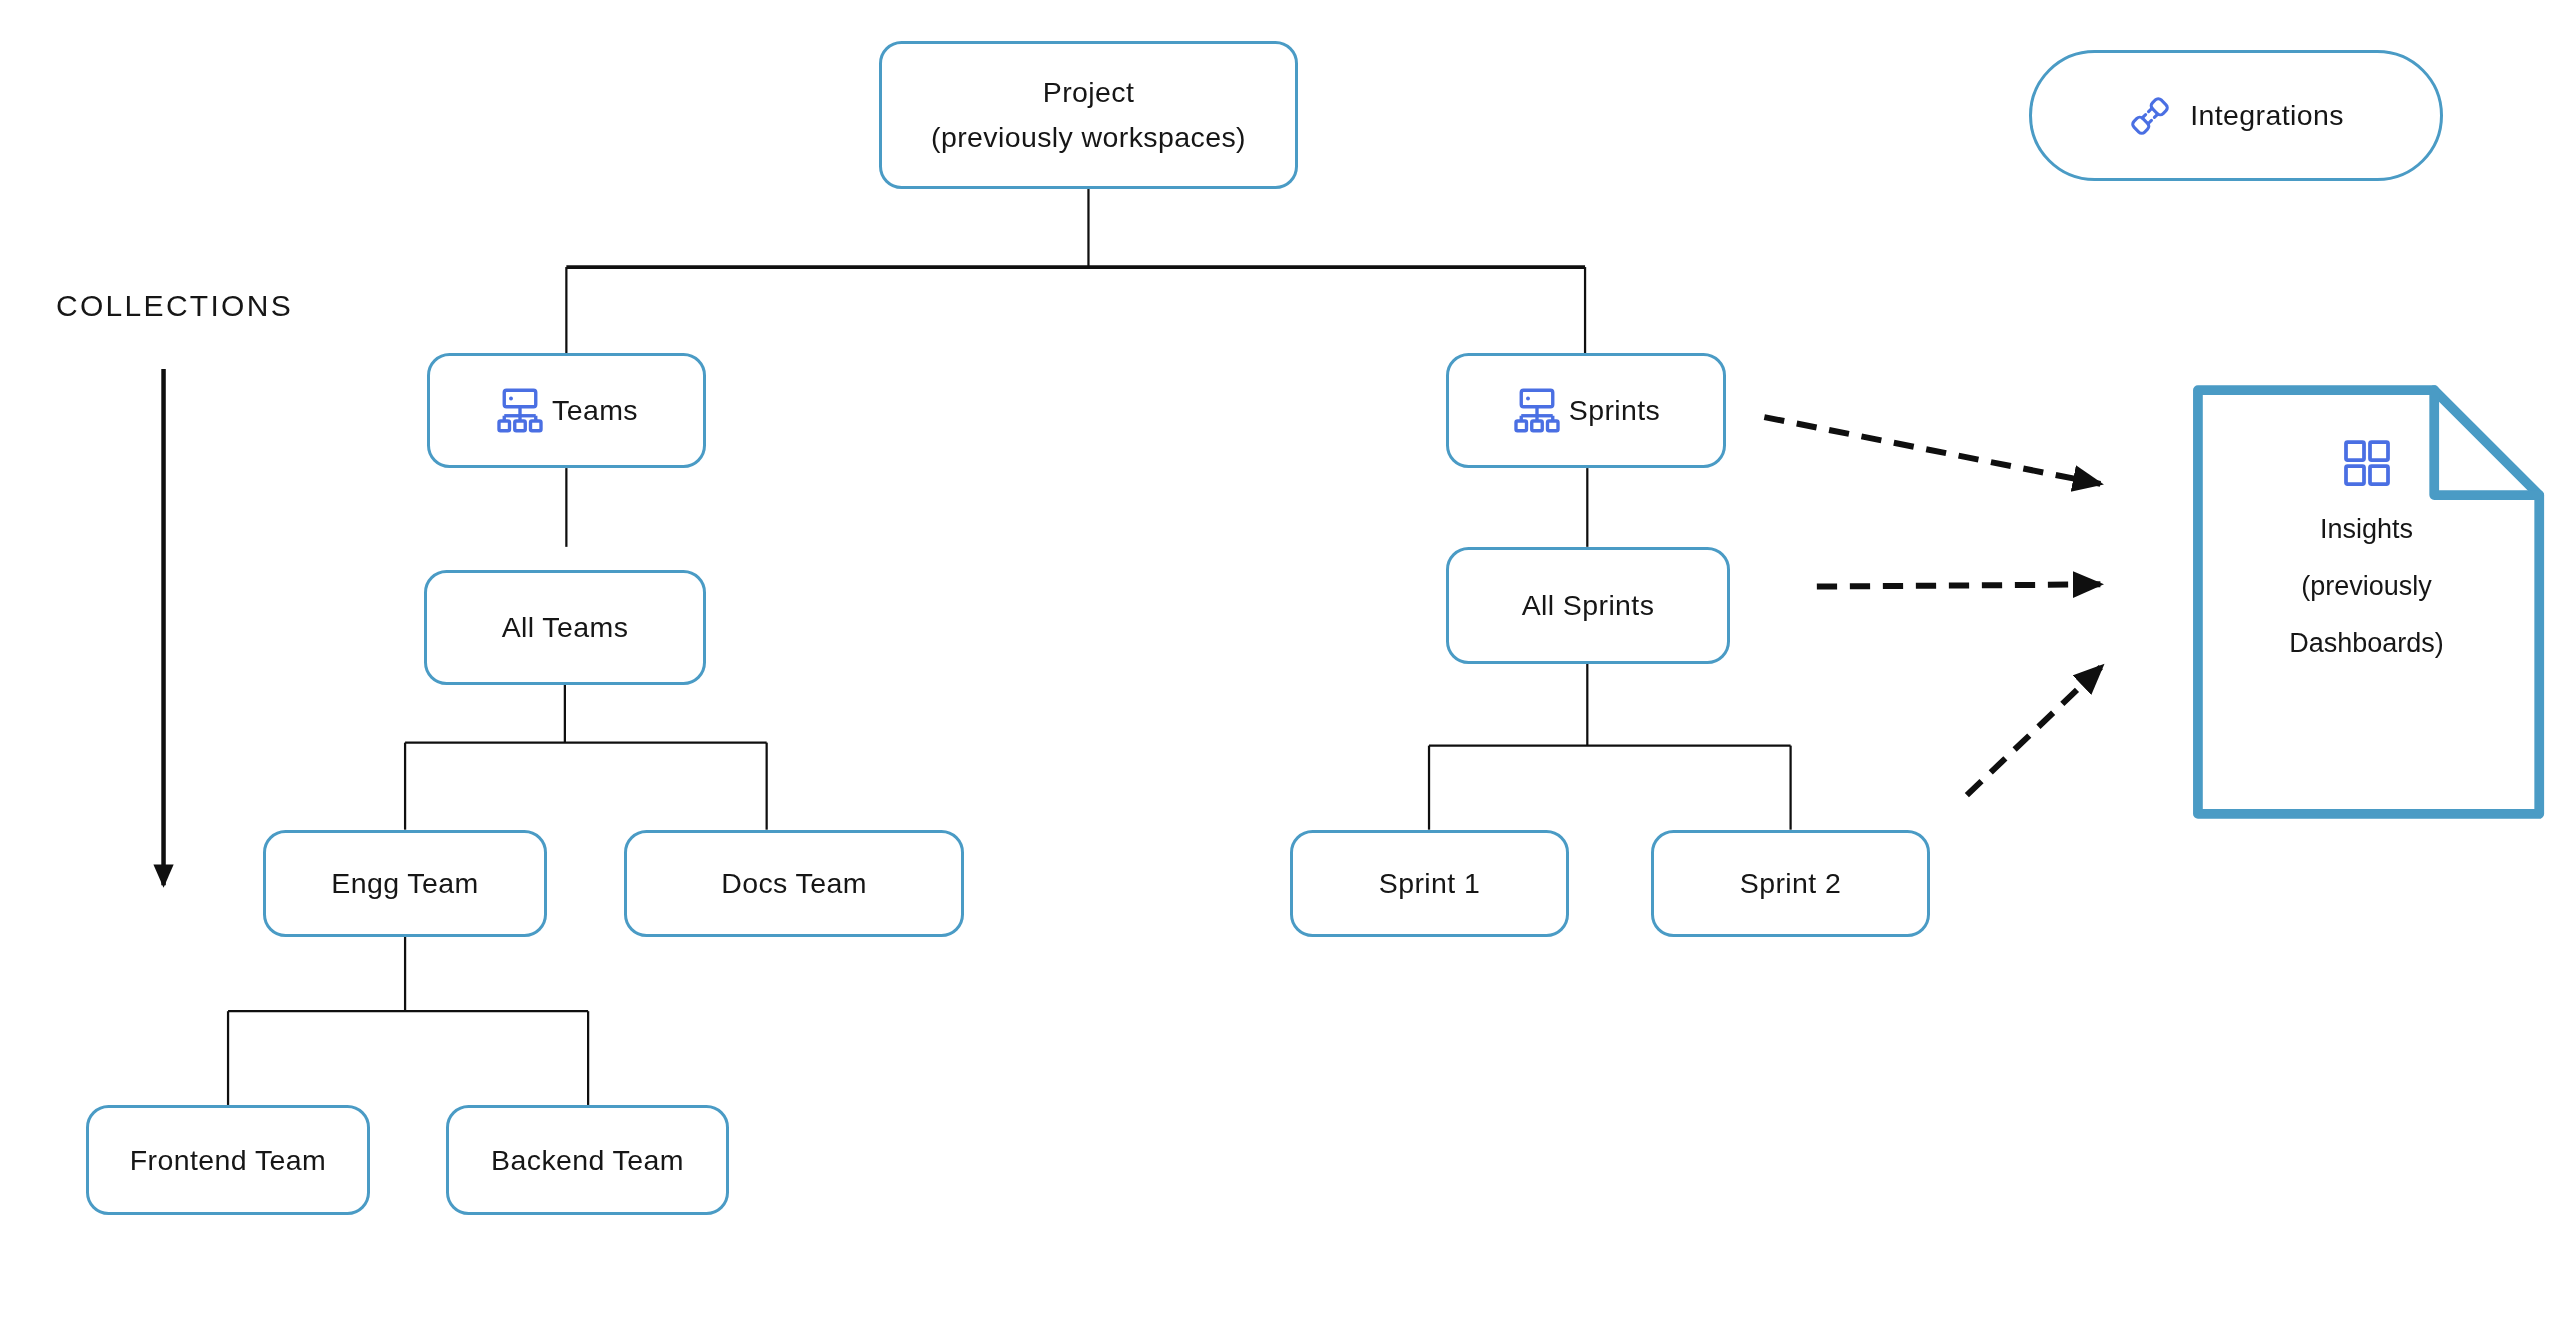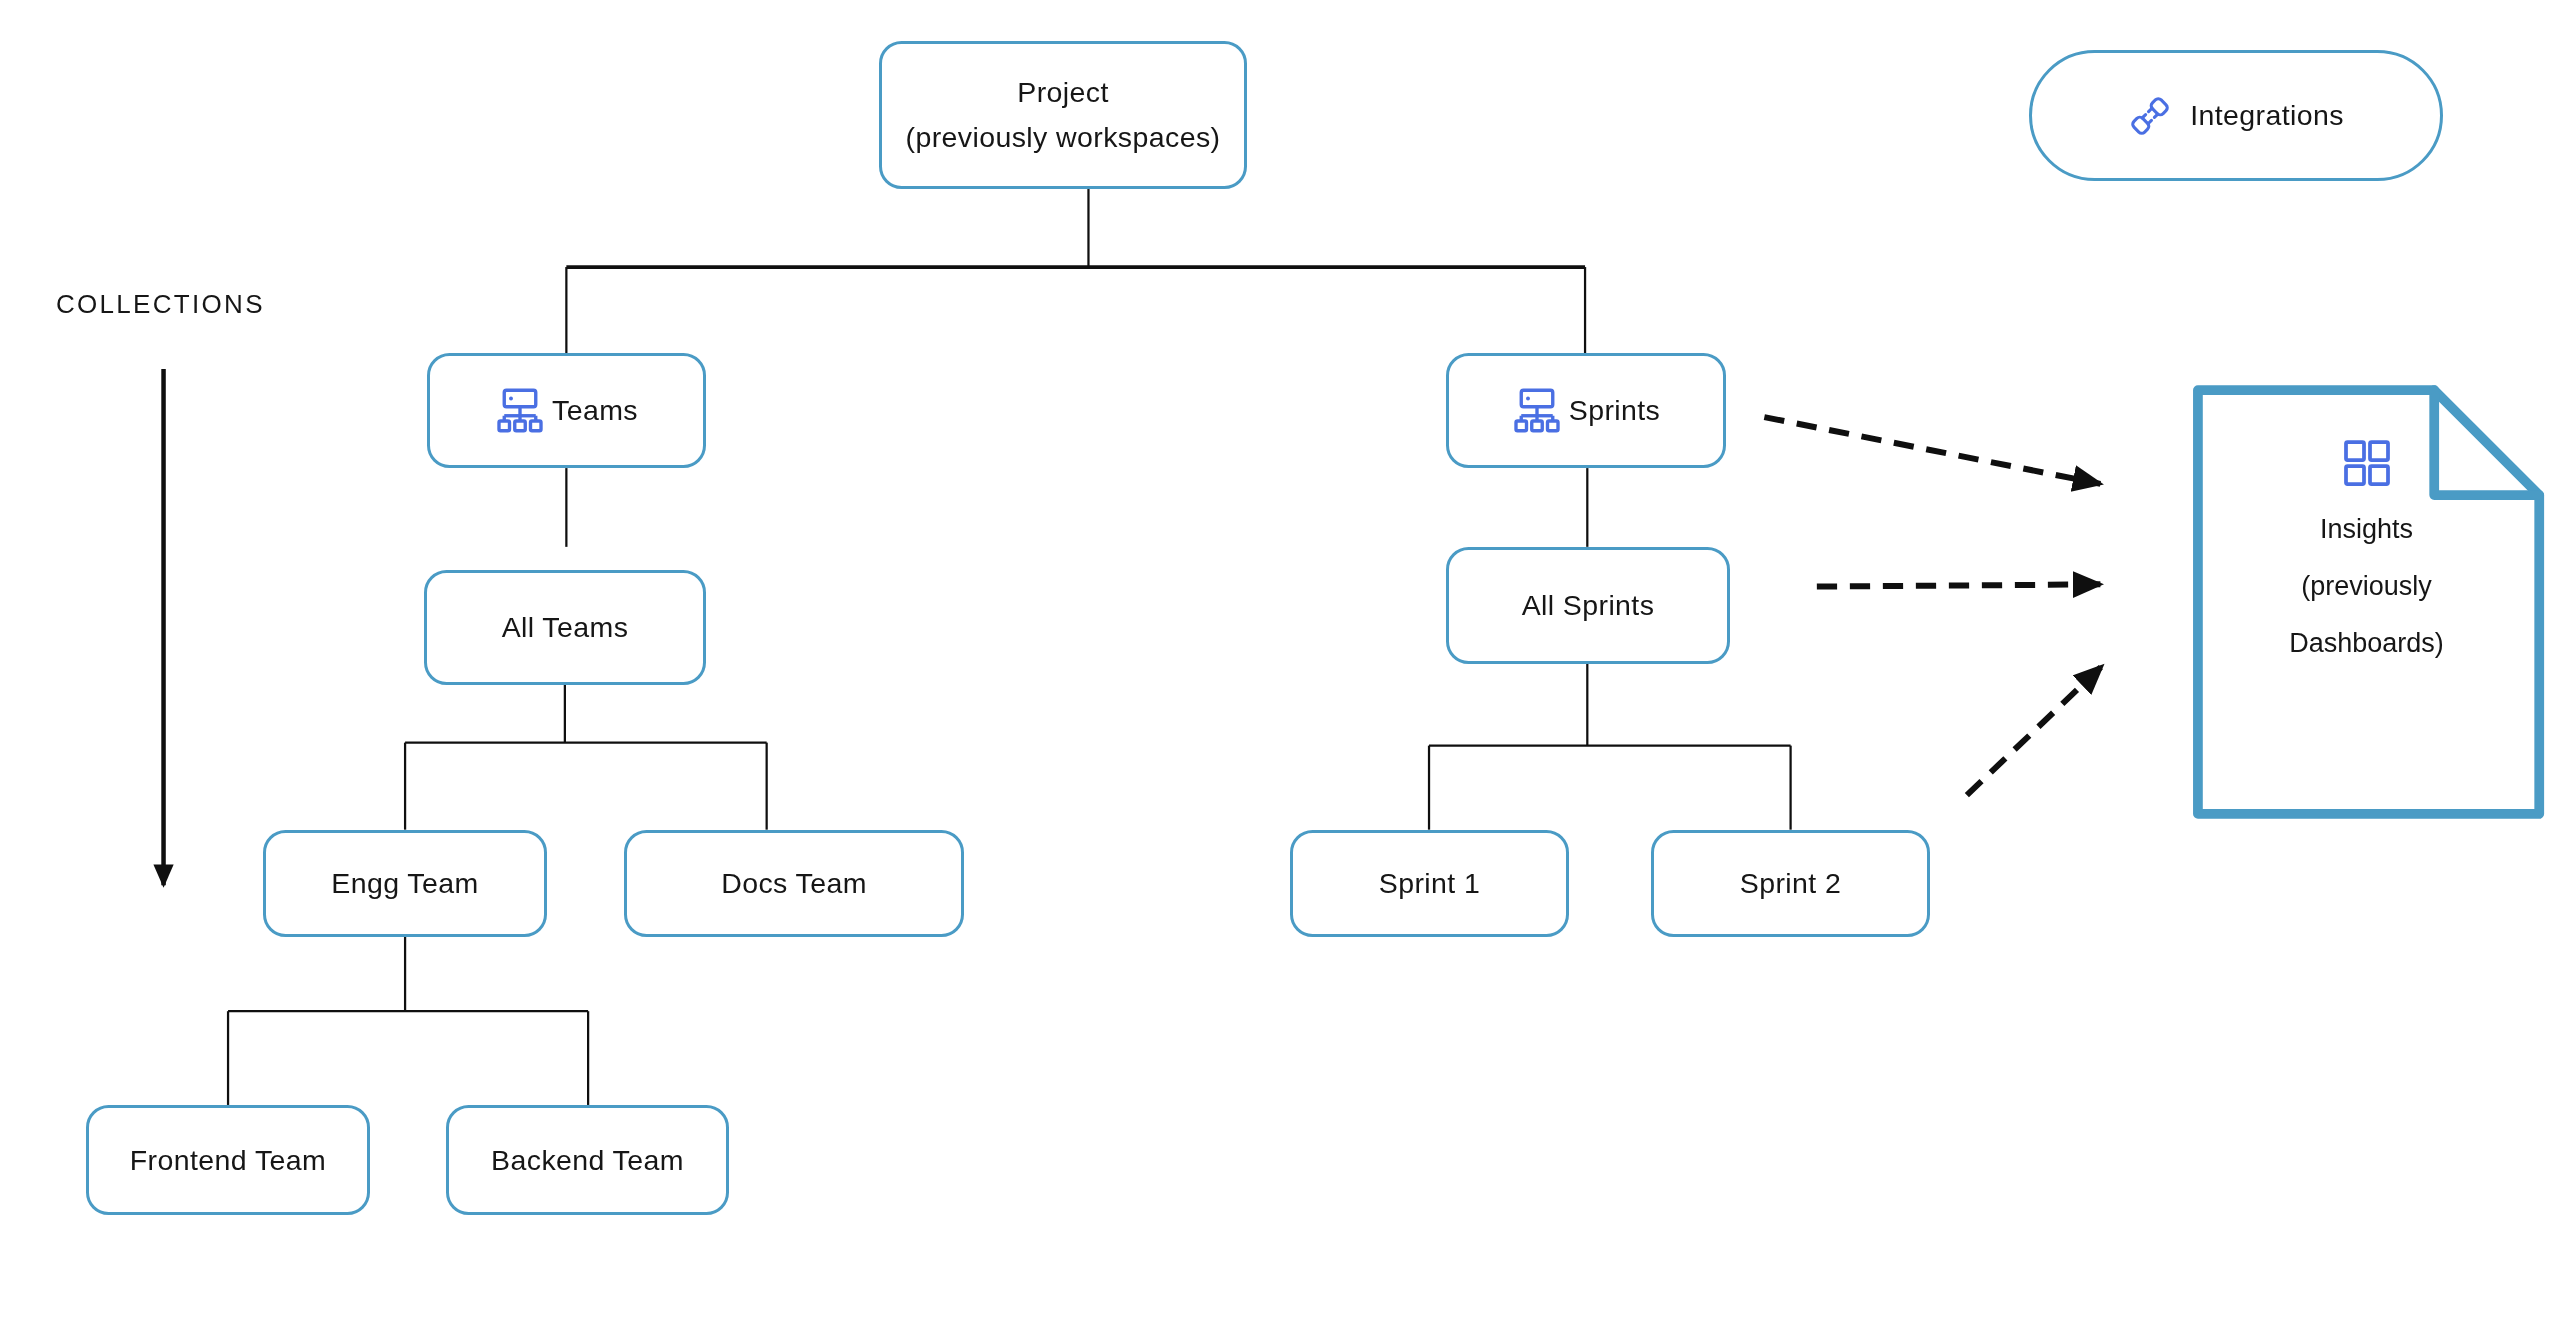--- a/index.html
+++ b/index.html
@@ -24,21 +24,21 @@
     gap:7px;
     font-size:28.5px;
     letter-spacing:0.4px;
     color:#161616;
   }
   .node.pill{border-radius:68px;}
   .node .lbl{white-space:nowrap;}
   .stacked{flex-direction:column;gap:6px;line-height:39px;text-align:center;}
   .collections{
     position:absolute;left:56px;top:289px;
-    font-size:26px;letter-spacing:2.3px;color:#161616;white-space:nowrap;
+    font-size:30px;letter-spacing:2.3px;color:#161616;white-space:nowrap;
   }
   .doc-content{
     position:absolute;left:2209px;top:439px;width:315px;
     display:flex;flex-direction:column;align-items:center;
     text-align:center;font-size:27px;line-height:57px;color:#161616;
   }
   .doc-content svg{margin-bottom:13.5px;}
   .icon{flex:0 0 auto;}
 </style>
 </head>
@@ -87,21 +87,21 @@
     <line x1="218" y1="492" x2="218" y2="1180" stroke="#0f0f0f" stroke-width="6" marker-end="url(#arrow)"></line>
 
     <g>
       <path d="M 2930,520 L 3245,520 L 3385,660 L 3385,1085 L 2930,1085 Z" fill="#ffffff" stroke="#4a9bc5" stroke-width="13" stroke-linejoin="round"></path>
       <polyline points="3245,520 3245,660 3385,660" fill="none" stroke="#4a9bc5" stroke-width="13" stroke-linejoin="round" stroke-linecap="round"></polyline>
     </g>
   </svg>
 
   <div class="collections">COLLECTIONS</div>
 
-  <div class="node stacked" style="left:879px;top:41px;width:368px;height:148px;">
+  <div class="node stacked" style="left:879px;top:41px;width:419px;height:148px;">
     <div>Project</div>
     <div>(previously workspaces)</div>
   </div>
 
   <div class="node pill" style="left:2029px;top:50px;width:414px;height:131px;gap:18px;">
     <svg class="icon" width="44" height="44" viewBox="0 0 64 64">
       <g transform="rotate(45 32 32)" stroke="#4a6fe3" stroke-width="4.5" fill="none" stroke-linecap="round">
         <rect x="21" y="4" width="22" height="18" rx="6"></rect>
         <line x1="26" y1="22" x2="26" y2="29"></line>
         <line x1="38" y1="22" x2="38" y2="29"></line>

